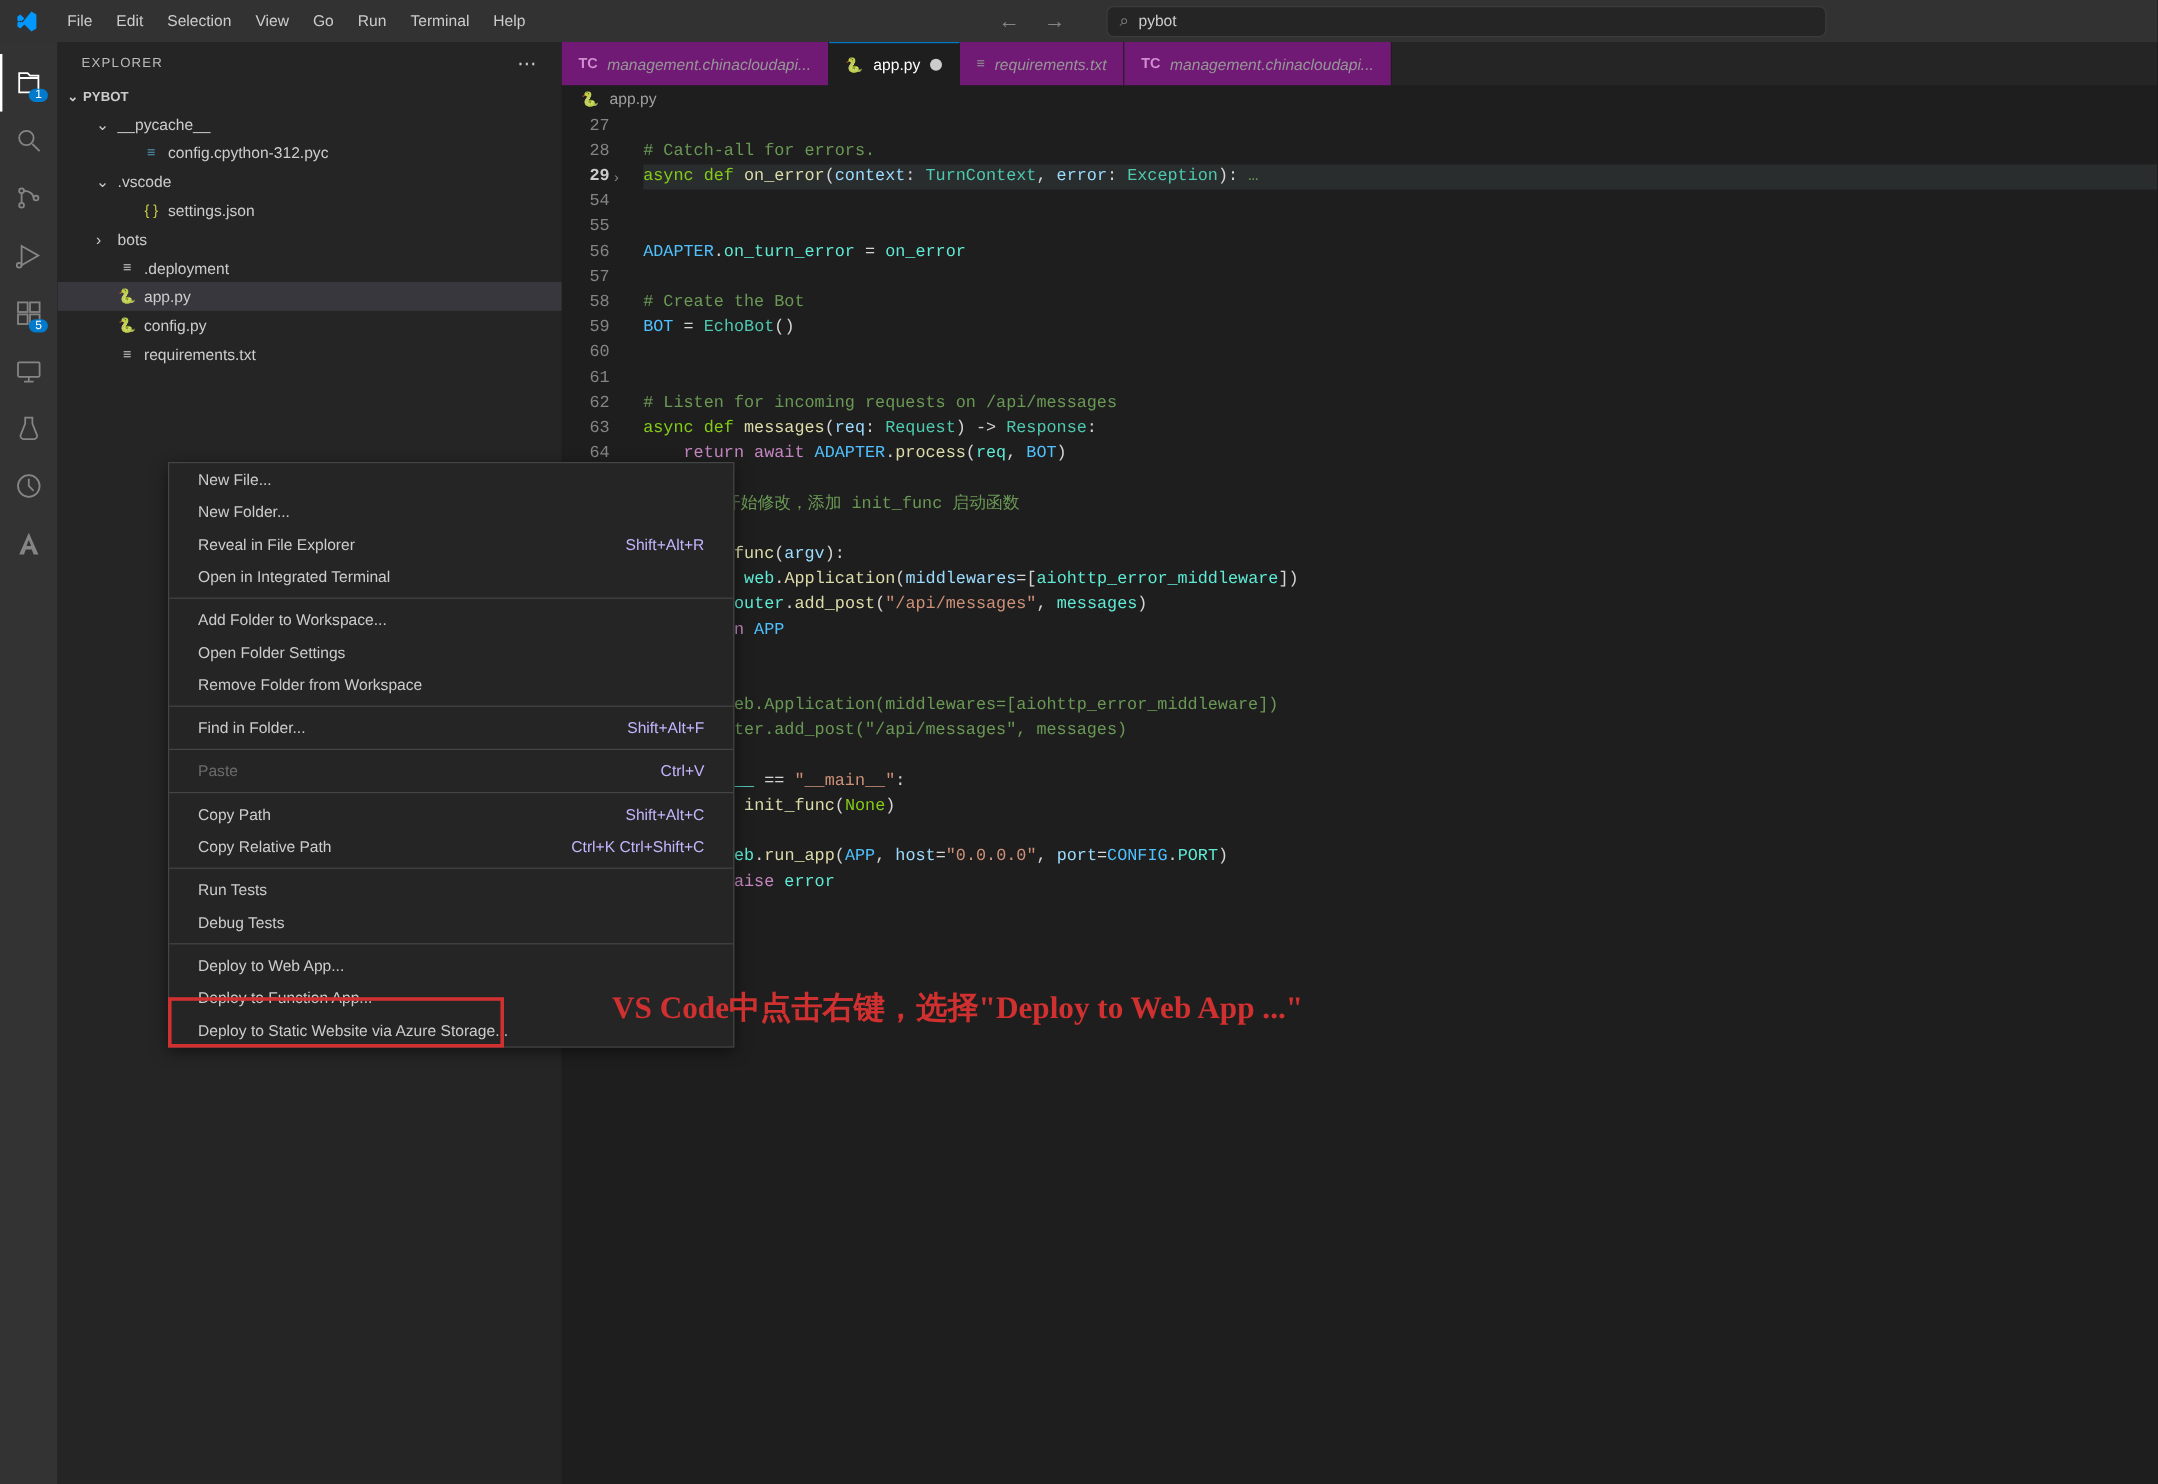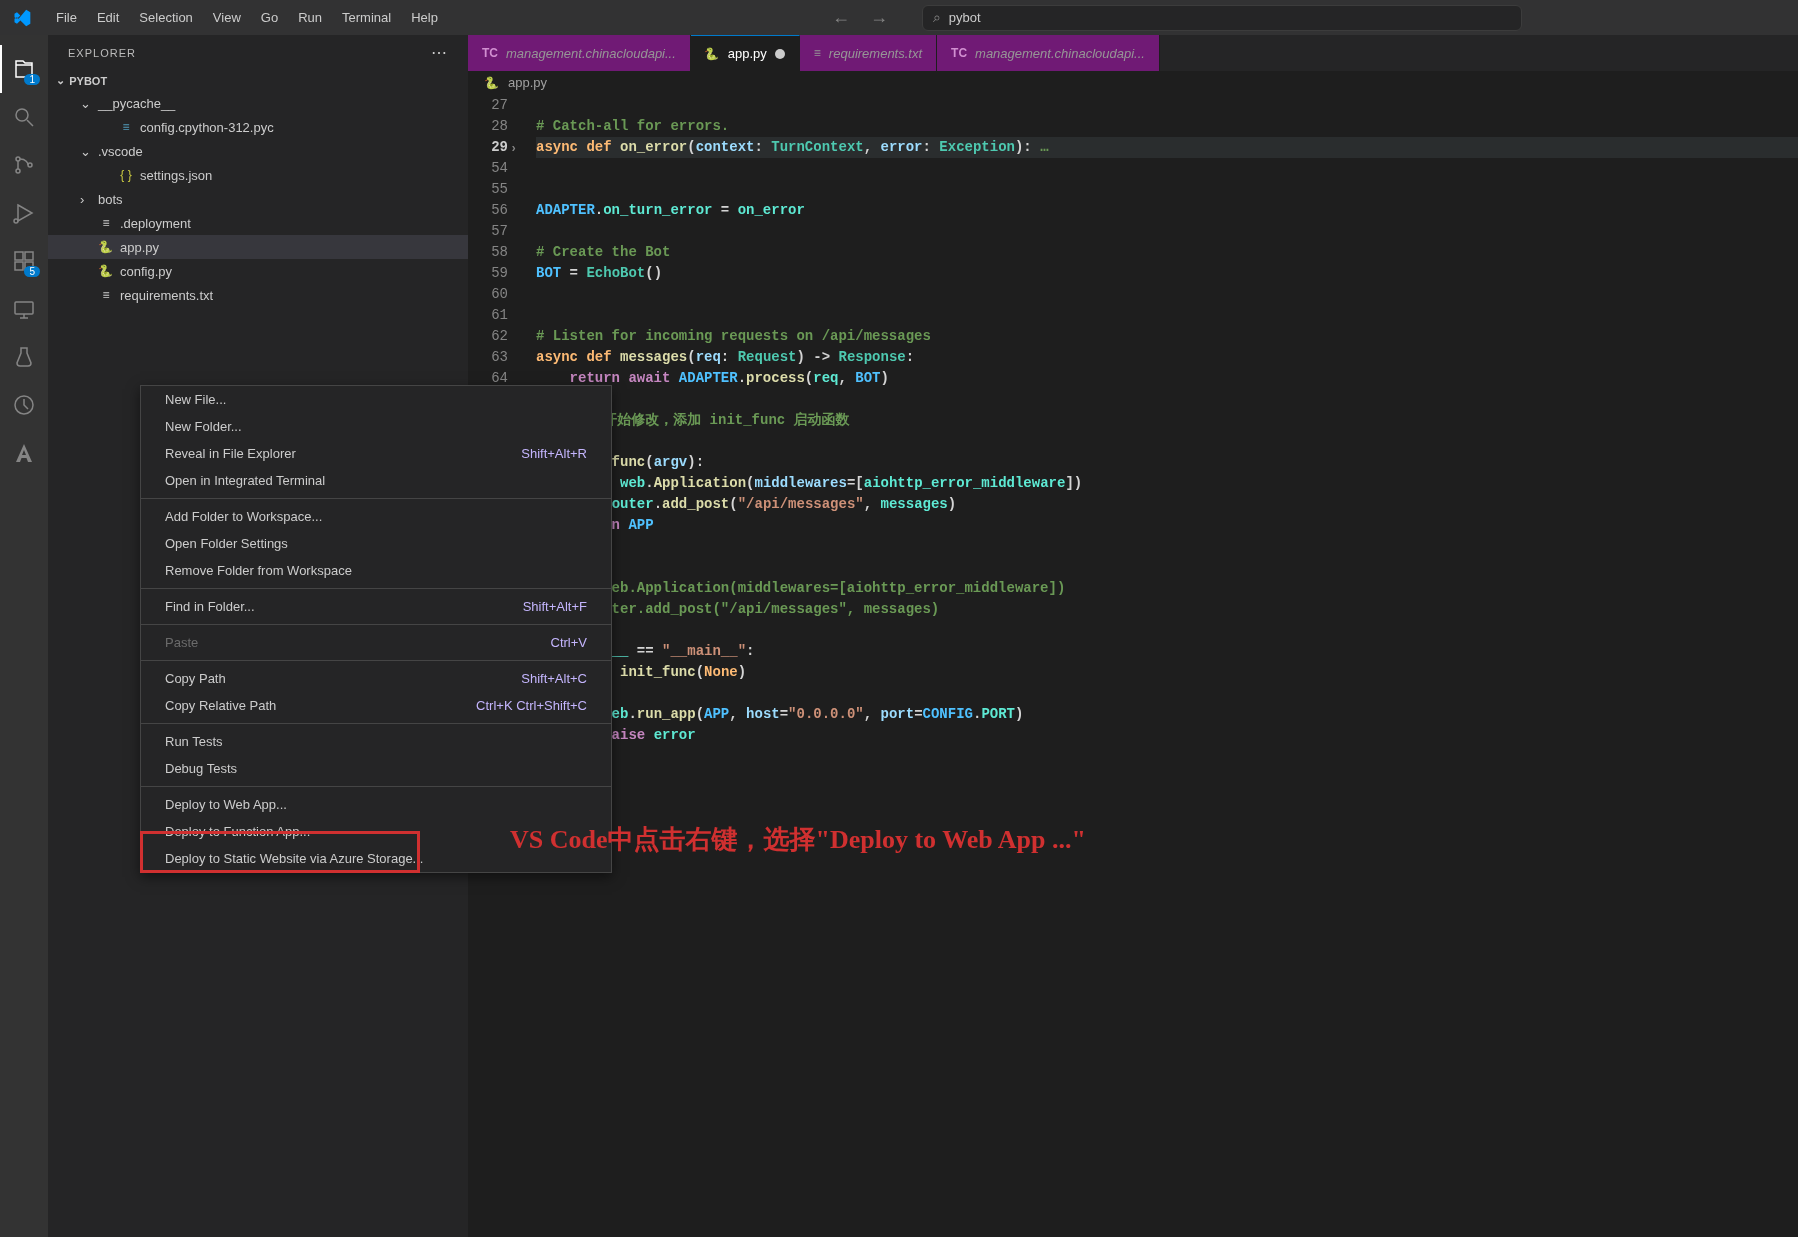--- a/index.html
+++ b/index.html
@@ -187,30 +187,29 @@
   text-align: right;
   color:#858585;
   padding-right: 20px;
   user-select:none;
 }
 .gutter .ln { height:21px; }
 .gutter .ln.cur { color:#cccccc;font-weight:bold; }
 .code {
   flex:1;
   padding-left: 8px;
-  font-weight: bold;
 }
 .code .line { height:21px; white-space:pre; position:relative;}
 .code .line.hl { background:#2a2d2e; }
 .code .collapse-ind {
   position:absolute; left:-26px; top:2px; color:#858585; font-size:12px;
 }
 
 .tk-com { color:#6a9955; }
-.tk-kw  { color:#fdba74;text-align:right; }
+.tk-kw  { color:#84cc16;text-align:right; }
 .tk-kwb { color:#c586c0; }
 .tk-fn  { color:#dcdcaa; }
 .tk-var { color:#5eead4; }
 .tk-cls { color:#4ec9b0; }
 .tk-str { color:#ce9178; }
 .tk-op  { color:#d4d4d4; }
 .tk-const { color:#4fc1ff; }
 .tk-param { color:#9cdcfe; }
 .annotation-text {
   position:absolute;

